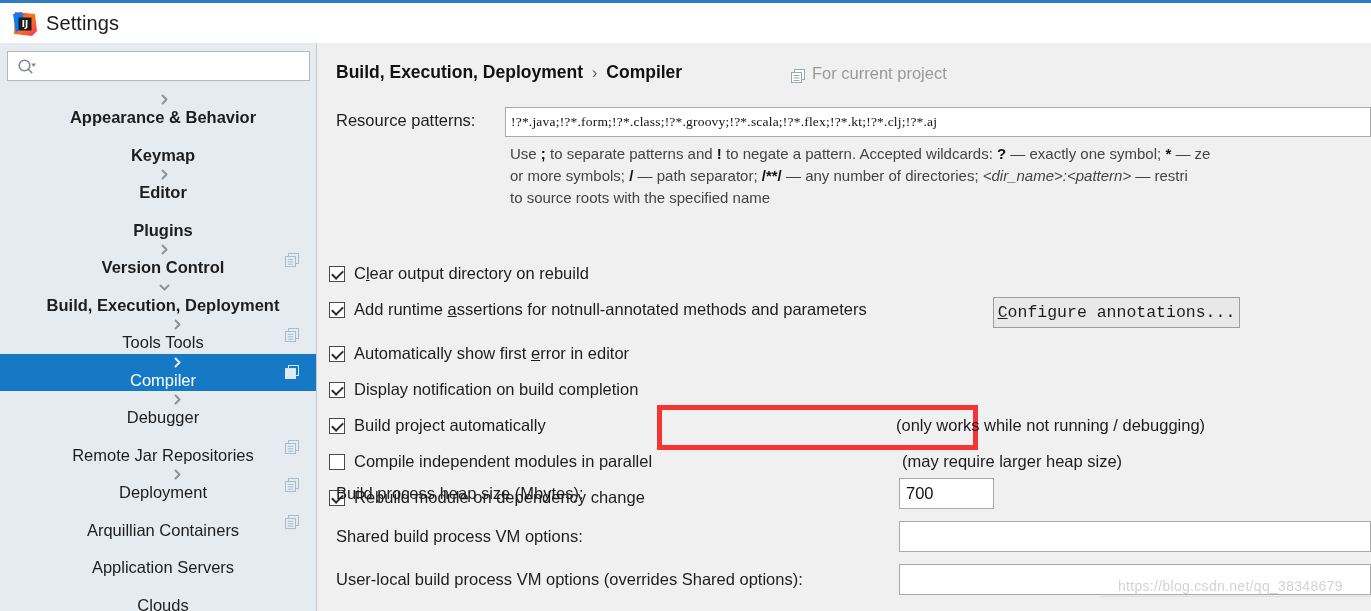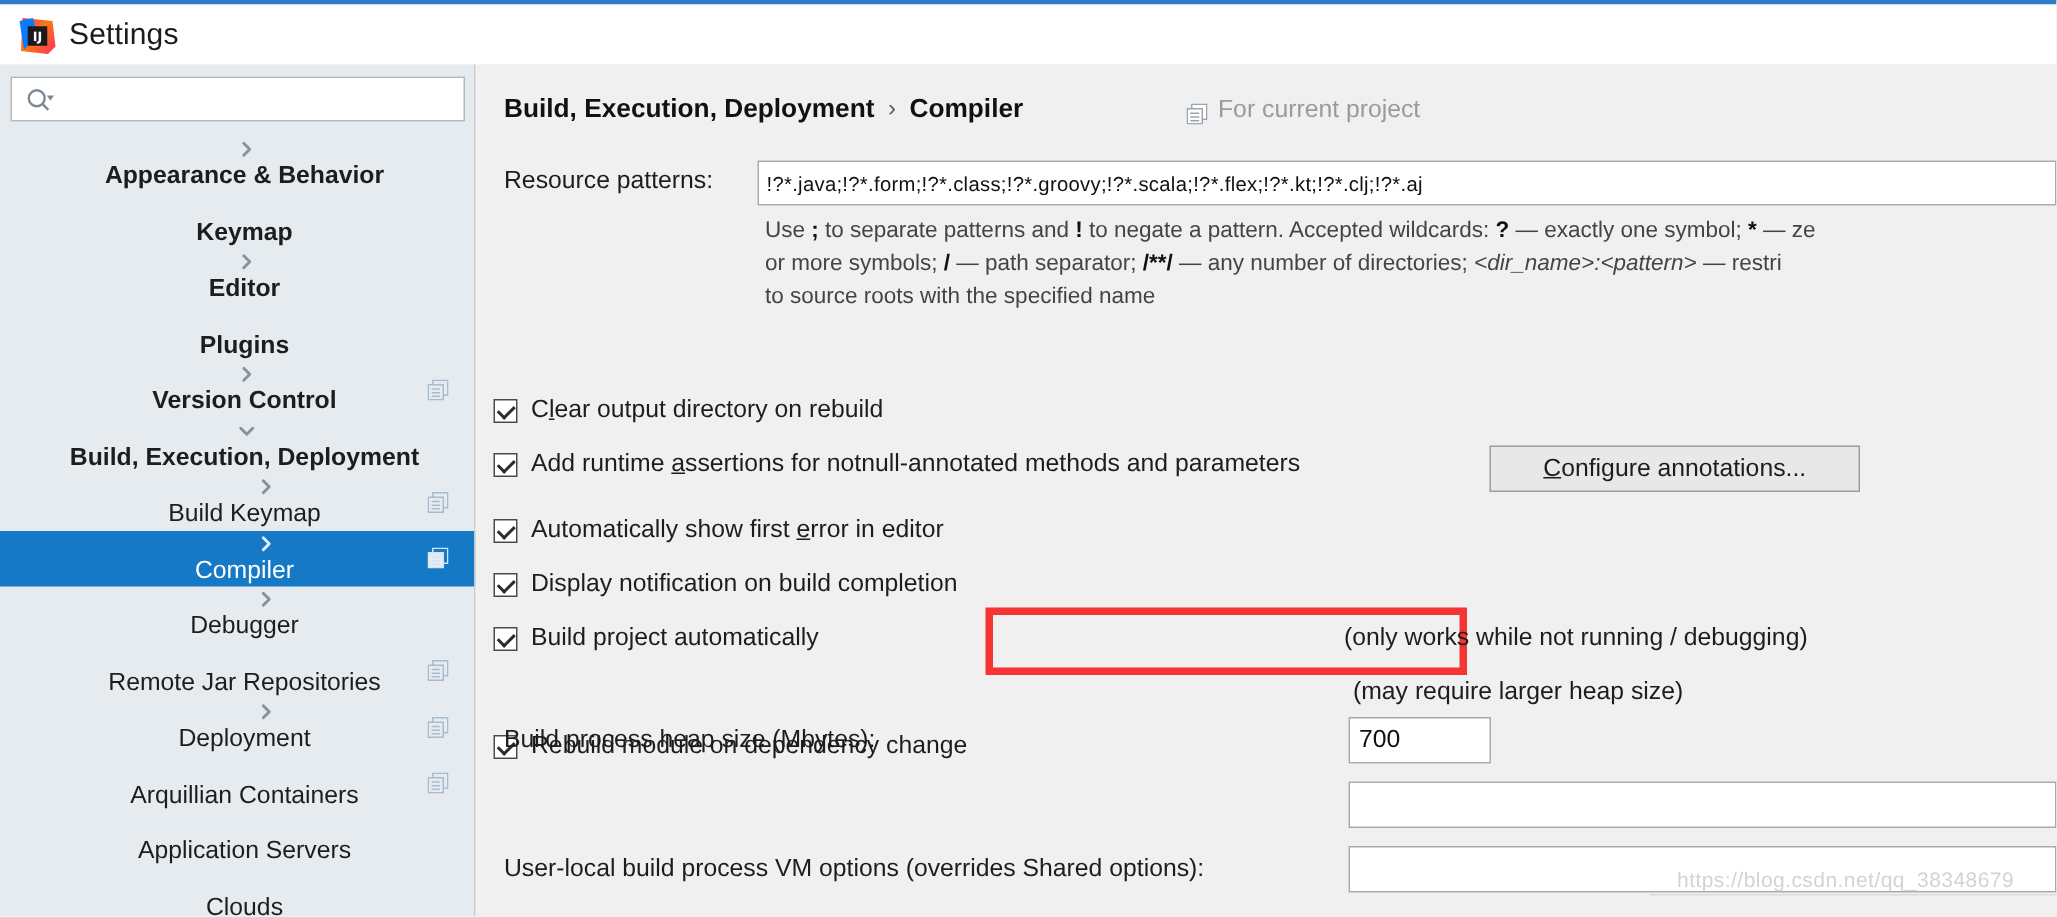--- a/index.html
+++ b/index.html
@@ -45,21 +45,21 @@
   .crumb{font-size:17.5px;font-weight:bold;color:#111;}
   .crumb-sep{font-size:16px;color:#5a5a5a;margin:0 9px;}
   .scope-note{position:absolute;left:470px;top:21px;display:flex;align-items:flex-end;white-space:nowrap;}
   .scope-icon{width:14px;height:14px;margin-right:7px;}
   .scope-text{font-size:16.5px;color:#9a9a9a;}
 
   .row-label{position:absolute;font-size:16.5px;color:#1d1d1d;white-space:nowrap;}
 
   .patterns-field{position:absolute;left:184px;top:64px;width:866px;height:30px;background:#ffffff;border:1px solid #a9a9a9;box-sizing:border-box;}
   .patterns-field input{width:100%;height:100%;border:0;outline:0;background:transparent;padding:0 5px;box-sizing:border-box;
-    font-family:Liberation Sans, sans-serif;font-size:13.5px;color:#101010;letter-spacing:.2px;}
+    font-family:Liberation Serif, serif;font-size:13.5px;color:#101010;letter-spacing:.2px;}
 
   .hint{position:absolute;left:189px;top:100px;width:880px;font-size:15px;line-height:22px;color:#444;white-space:nowrap;}
   .hint b{font-weight:bold;color:#111;}
   .hint i{font-style:italic;}
 
   
   .cbrow{position:absolute;left:8px;display:flex;align-items:center;white-space:nowrap;}
   .cb{width:16px;height:16px;flex:0 0 16px;border:1px solid #4a4a4a;background:#ffffff;box-sizing:border-box;position:relative;}
   .cb.checked::after{content:"";position:absolute;left:2px;top:3px;width:9px;height:5px;border-left:2px solid #2b2b2b;border-bottom:2px solid #2b2b2b;transform:rotate(-45deg);}
   .cbtext{margin-left:9px;font-size:16.5px;color:#1d1d1d;}
@@ -172,21 +172,21 @@
             </svg>
           </span>
           <span class="tree-label">Build, Execution, Deployment</span>
         </div>
         <div class="tree-row lvl1">
           <span class="tw">
             <svg width="11" height="11" viewBox="0 0 11 11">
               <path d="M3.5 1.5 L7.5 5.5 L3.5 9.5" fill="none" stroke="#8a9199" stroke-width="1.9" stroke-linecap="round" stroke-linejoin="round"></path>
             </svg>
           </span>
-          <span class="tree-label">Build Keymap</span>
+          <span class="tree-label">Tools Tools</span>
           <span class="copy-badge"><svg width="14" height="14" viewBox="0 0 14 14">
               <rect x="3.5" y="0.5" width="10" height="10" fill="none" stroke="#a8bccd" stroke-width="1"></rect>
               <rect x="0.5" y="3.5" width="10" height="10" fill="#e6ebef" stroke="#a8bccd" stroke-width="1"></rect>
               <line x1="2.8" y1="6.4" x2="8.2" y2="6.4" stroke="#a8bccd" stroke-width="1"></line>
               <line x1="2.8" y1="8.8" x2="8.2" y2="8.8" stroke="#a8bccd" stroke-width="1"></line>
               <line x1="2.8" y1="11.2" x2="8.2" y2="11.2" stroke="#a8bccd" stroke-width="1"></line>
             </svg></span>
         </div>
         <div class="tree-row lvl1 selected">
           <span class="tw">
@@ -318,42 +318,47 @@
       <span class="cbtext"><span>Automatically show first </span><span class="mn">e</span><span>rror in editor</span></span>
     </div>
     <div class="cbrow" style="top:337px;">
       <span class="cb checked"></span>
       <span class="cbtext">Display notification on build completion</span>
     </div>
     <div class="cbrow" style="top:373px;z-index:6;">
       <span class="cb checked"></span>
       <span class="cbtext">Build project automatically</span>
     </div>
+    <div class="cbrow" style="top:409px;">
+      <span class="cb"></span>
+      <span class="cbtext">Compile independent modules in parallel</span>
+    </div>
     <div class="cbrow" style="top:445px;">
       <span class="cb checked"></span>
       <span class="cbtext">Rebuild module on dependency change</span>
     </div>
 
     <div class="annot-mask"></div>
     <div class="annot"></div>
 
-    <div class="btn" style="left:672px;top:254px;width:247px;height:31px;">
+    <div class="btn" style="left:672px;top:254px;width:247px;height:31px;font-family:Liberation Mono, monospace;">
       <span>
         <span class="mn">C</span><span>onfigure annotations...</span>
       </span>
     </div>
 
     <span class="note" style="left:575px;top:373px;">(only works while not running / debugging)</span>
     <span class="note" style="left:581px;top:409px;">(may require larger heap size)</span>
 
     <span class="row-label" style="left: 15px; top: 441px; margin-top: 0px;">Build process heap size (Mbytes):</span>
     <div class="tinput" style="left:578px;top:435px;width:95px;height:31px;">
       <input type="text" value="700" style="">
     </div>
 
+    <span class="row-label" style="left: 15px; top: 484px; margin-top: 0px;">Shared build process VM options:</span>
     <div class="tinput" style="left:578px;top:478px;width:472px;height:31px;">
       <input type="text" style="">
     </div>
 
     <span class="row-label" style="left: 15px; top: 527px; margin-top: 0px;">User-local build process VM options (overrides Shared options):</span>
     <div class="tinput" style="left:578px;top:521px;width:472px;height:31px;">
       <input type="text" style="">
     </div>
   </div>
 

